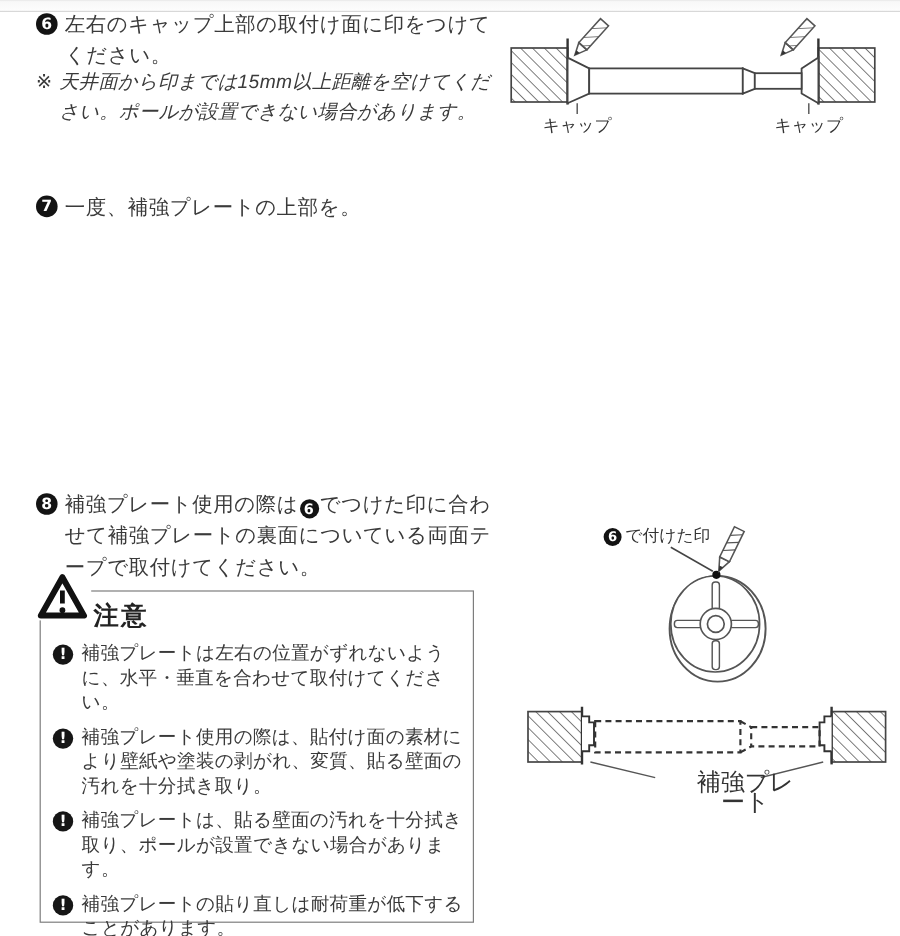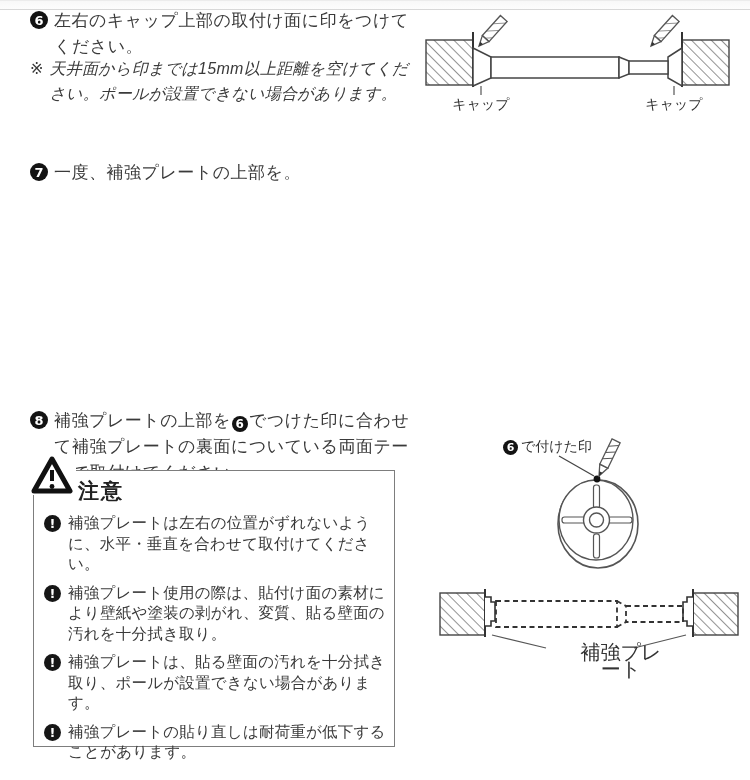--- a/index.html
+++ b/index.html
@@ -21,21 +21,21 @@
   .note-mark{font-size:16px;line-height:25px;flex:0 0 auto;}
   .note-text{font-size:16px;line-height:25px;letter-spacing:0.3px;font-style:italic;}
   
   .divider{
     left:0;top:349;width:750px;height:8px;
     border-top:1px solid #ececec;border-bottom:1px solid #d8d8d8;
     background:linear-gradient(#f8f8f8,#fdfdfd);
   }
   
   .caution-box{
-    left:33px;top:470px;width:362px;height:277px;
+    left:33px;top:492px;width:362px;height:277px;
     border:1.5px solid #7d7d7d;background:#fff;box-sizing:border-box;
   }
   .caution-title{
     position:absolute;left:44px;top:6px;font-size:21px;font-weight:bold;color:#222;
     letter-spacing:2px;
   }
   .warn-tri{position:absolute;left:-6px;top:-16px;background:#fff;line-height:0;padding:0 2px;}
   .caution-items{position:absolute;left:10px;top:42px;width:344px;}
   .c-item{display:flex;gap:7px;margin-bottom:8px;}
   .c-bullet{
@@ -104,21 +104,21 @@
 
   <div class="abs step" style="left:30px;top:160px;width:400px;">
     <span class="marker">7</span>
     <span class="step-text">一度、補強プレートの上部を。</span>
   </div>
 
   <div class="abs divider"></div>
 
   <div class="abs step" style="left:30px;top:408px;width:395px;">
     <span class="marker">8</span>
-    <span class="step-text" style="width:370px;"><span>補強プレートの上部を</span><span class="marker inline">6</span><span>でつけた印に合わせて補強プレートの裏面についている両面テープで取付けてください。</span></span>
+    <span class="step-text" style="width:370px;"><span>補強プレート使用の際は</span><span class="marker inline">6</span><span>でつけた印に合わせて補強プレートの裏面についている両面テープで取付けてください。</span></span>
   </div>
 
   <div class="abs caution-box">
     <span class="warn-tri">
       <svg width="44" height="40" viewBox="0 0 44 40">
         <path d="M22 4 L40 36 L4 36 Z" fill="#fff" stroke="#111" stroke-width="5" stroke-linejoin="round"></path>
         <line x1="22" y1="15" x2="22" y2="26" stroke="#111" stroke-width="4"></line>
         <circle cx="22" cy="31.5" r="2.4" fill="#111"></circle>
       </svg>
     </span>

